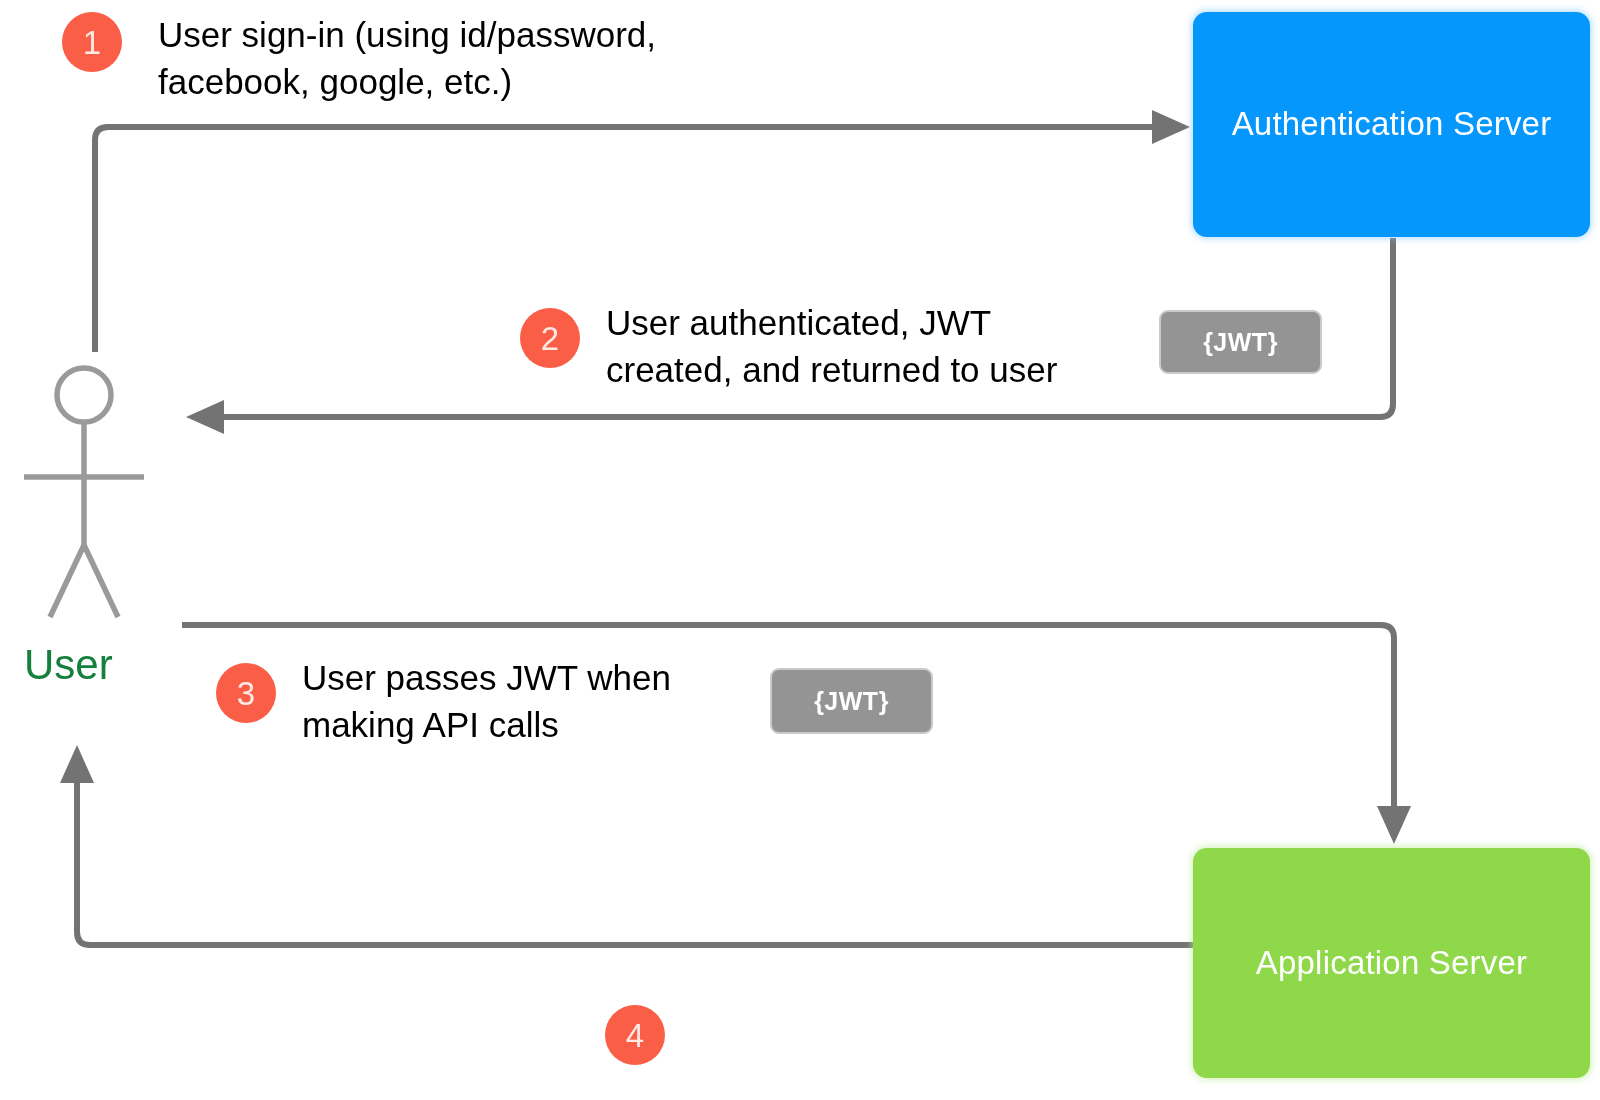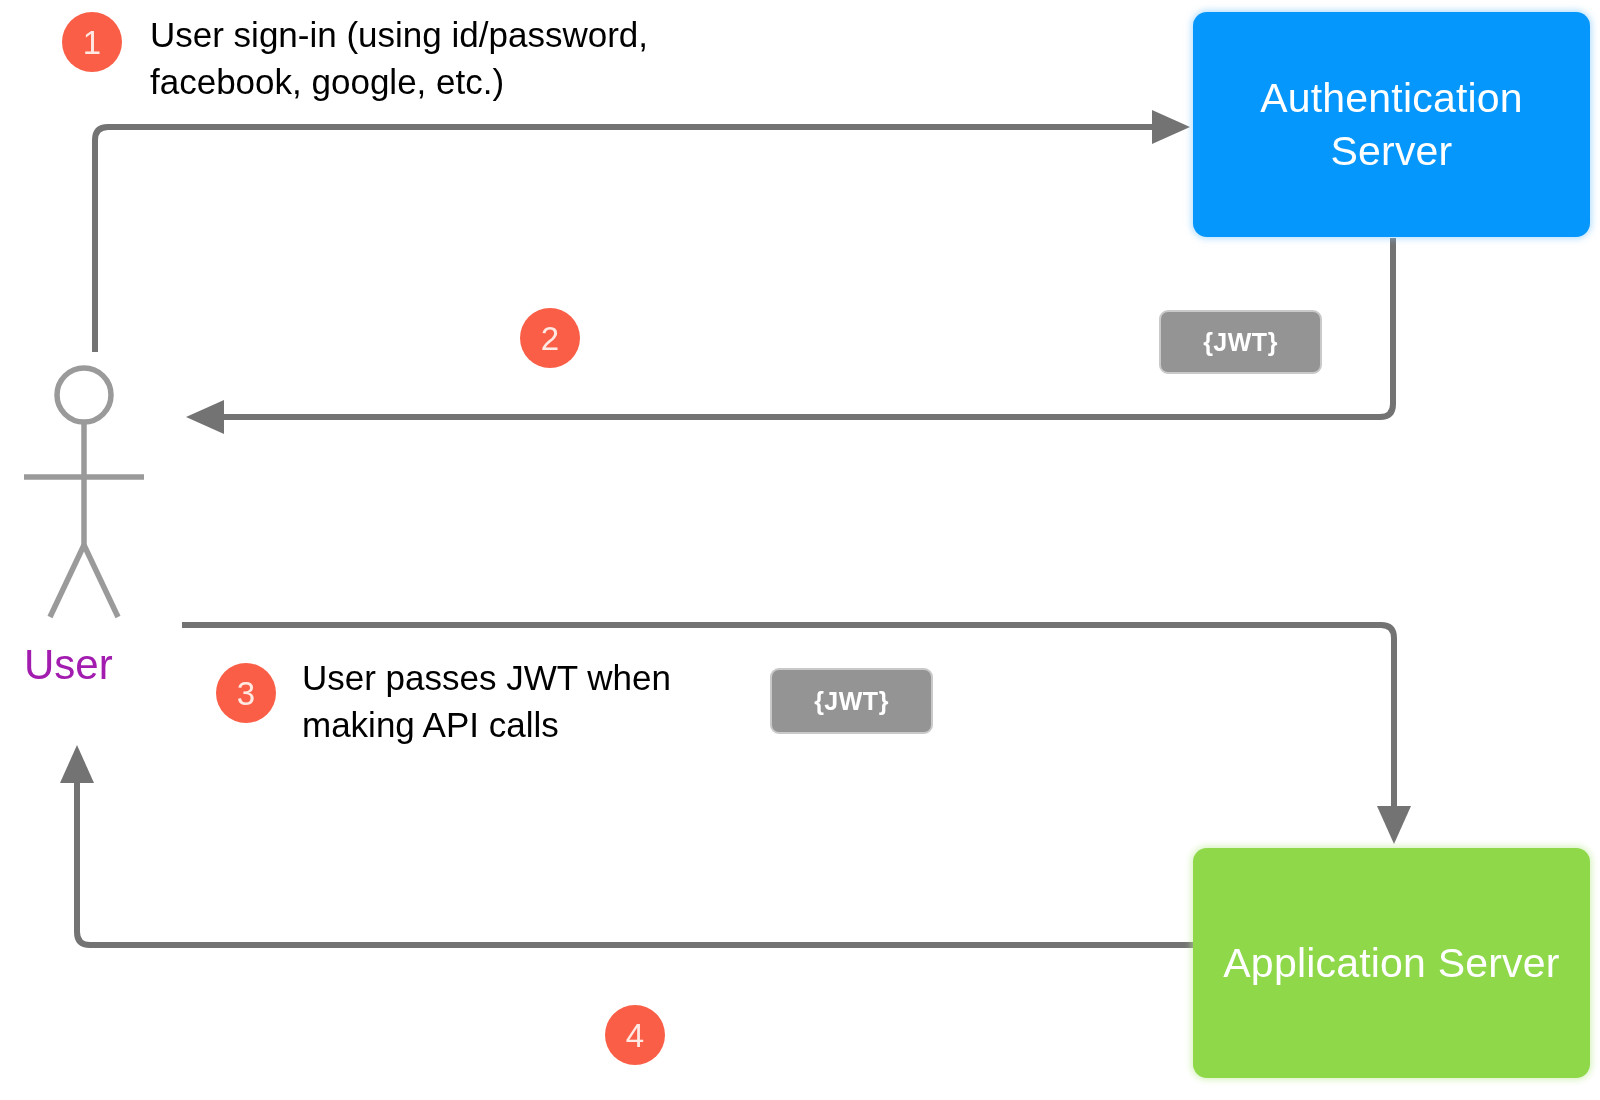--- a/index.html
+++ b/index.html
@@ -27,21 +27,21 @@
 
   
   .node {
     position: absolute;
     display: flex;
     align-items: center;
     justify-content: center;
     text-align: center;
     border-radius: 14px;
     color: #ffffff;
-    font-size: 41px;
+    font-size: 33px;
     line-height: 1.28;
     letter-spacing: 0.2px;
     box-sizing: border-box;
     padding: 6px 26px;
   }
   #auth-server {
     left: 1193px;
     top: 12px;
     width: 397px;
     height: 225px;
@@ -89,21 +89,21 @@
     border-radius: 50%;
     background: #fa5e46;
     color: #ffe9e2;
     font-size: 33px;
     display: flex;
     align-items: center;
     justify-content: center;
     line-height: 1;
   }
   .step-text {
-    margin-left: 28px;
+    margin-left: 36px;
     color: #000000;
     font-size: 35px;
     line-height: 1.33;
     white-space: pre-line;
   }
 
   #step-1 { left: 62px;  top: 12px; }
   #step-2 { left: 520px; top: 300px; }
   #step-3 { left: 216px; top: 655px; }
   #step-4 { left: 605px; top: 995px; }
@@ -120,21 +120,21 @@
     position: absolute;
     left: 8px;
     top: 365px;
     width: 180px;
     height: 270px;
   }
   #user-label {
     position: absolute;
     left: 24px;
     top: 644px;
-    color: #a21caf;
+    color: #15803d;
     font-size: 42px;
     line-height: 1;
   }
 </style>
 </head>
 <body>
 
 <div id="canvas">
 
   <svg id="wires" viewBox="0 0 1600 1100">
@@ -192,20 +192,22 @@
   </div>
 
   <div class="step" id="step-1">
     <div class="badge">1</div>
     <div class="step-text">User sign-in (using id/password,
 facebook, google, etc.)</div>
   </div>
 
   <div class="step" id="step-2">
     <div class="badge">2</div>
+    <div class="step-text">User authenticated, JWT
+created, and returned to user</div>
   </div>
 
   <div class="step" id="step-3">
     <div class="badge">3</div>
     <div class="step-text">User passes JWT when
 making API calls</div>
   </div>
 
   <div class="step" id="step-4">
     <div class="badge">4</div>

